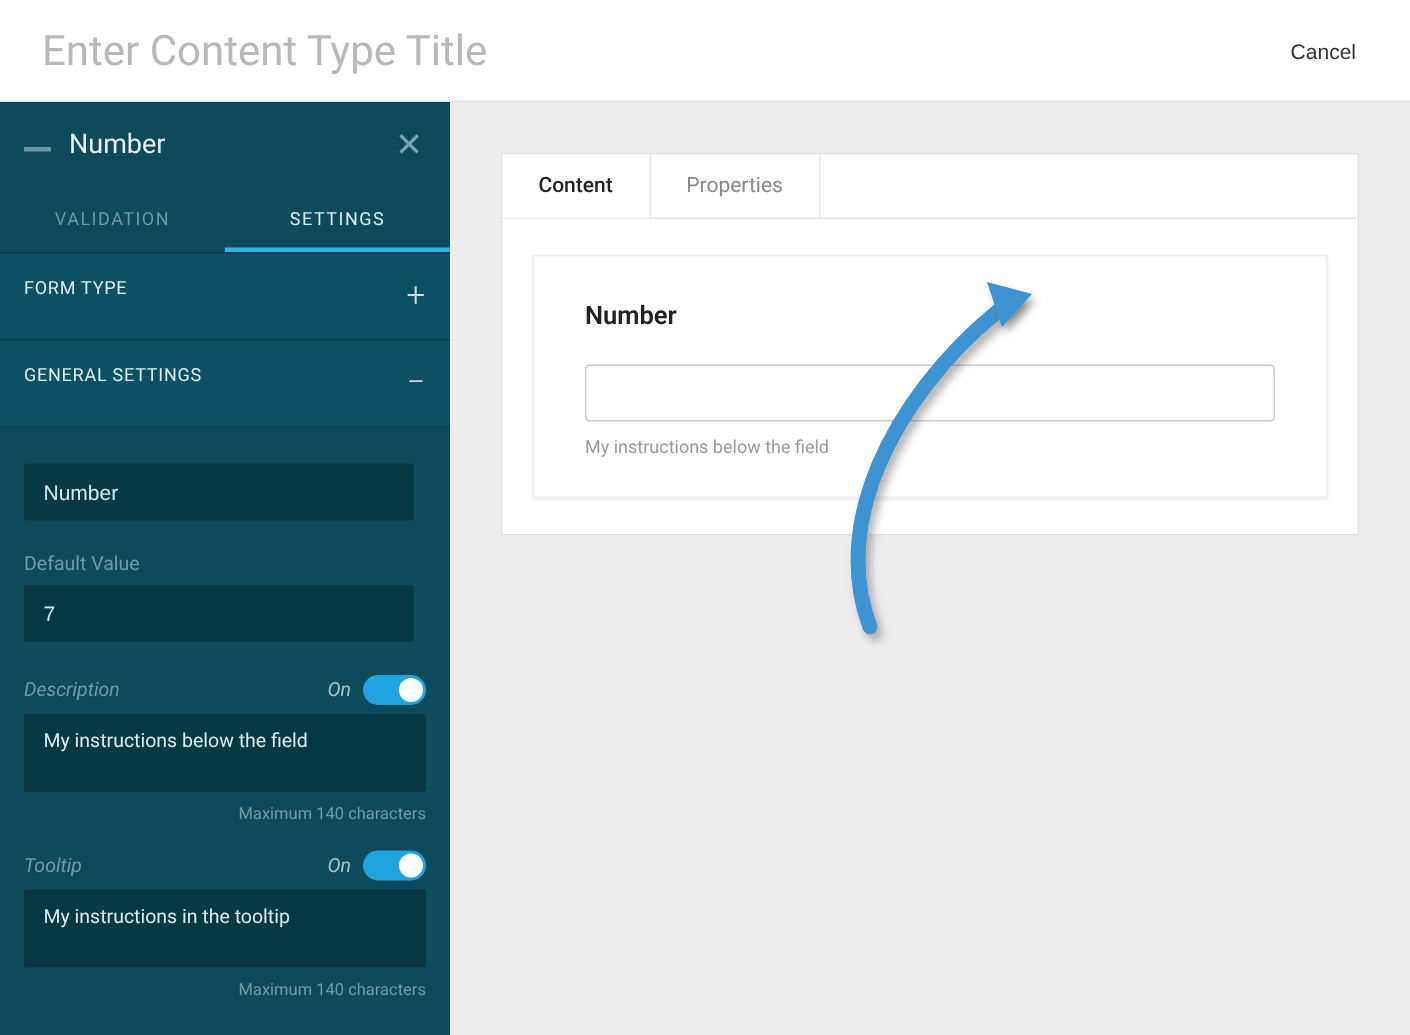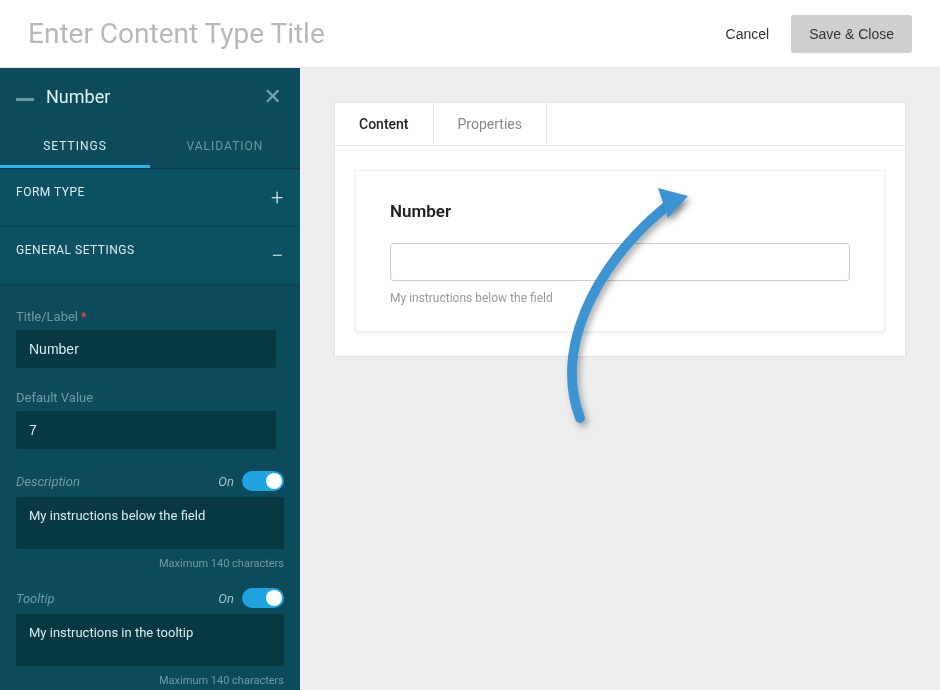--- a/index.html
+++ b/index.html
@@ -289,60 +289,55 @@
       pointer-events: none;
     }
   </style>
 </head>
 <body>
 
 <div class="header">
   <div class="header-title">Enter Content Type Title</div>
   <div class="header-actions">
     <button class="btn-cancel">Cancel</button>
-    <button class="btn-saveclose">Save &amp; Close</button>
   </div>
 </div>
 
 <div class="main">
 
   <div class="sidebar">
 
     <div class="sidebar-header">
       <span class="collapse-icon">
         <svg width="18" height="4" viewBox="0 0 18 4">
             <rect width="18" height="3" fill="#6c98a4"></rect>
           </svg>
       </span>
       <span class="title">Number</span>
       <span class="close">✕</span>
     </div>
 
     <div class="sidebar-tabs">
+      <div class="tab inactive">VALIDATION</div>
       <div class="tab active">SETTINGS</div>
-      <div class="tab inactive">VALIDATION</div>
     </div>
 
     <div class="section-hdr">
       <span>FORM TYPE</span>
       <span class="icon-plus">+</span>
     </div>
 
     <div class="section-hdr">
       <span>GENERAL SETTINGS</span>
       <span class="icon-minus">−</span>
     </div>
 
     <div class="section-body">
 
       
-      <div class="field-label">
-        <span>Title/Label</span>
-          <span class="req">*</span>
-      </div>
       <input class="dark-input narrow" value="Number" style="">
 
       
       <div class="field-label">Default Value</div>
       <input class="dark-input narrow" value="7" style="">
 
       
       <div class="toggle-row">
         <span class="label">Description</span>
         <div class="toggle-wrap">

